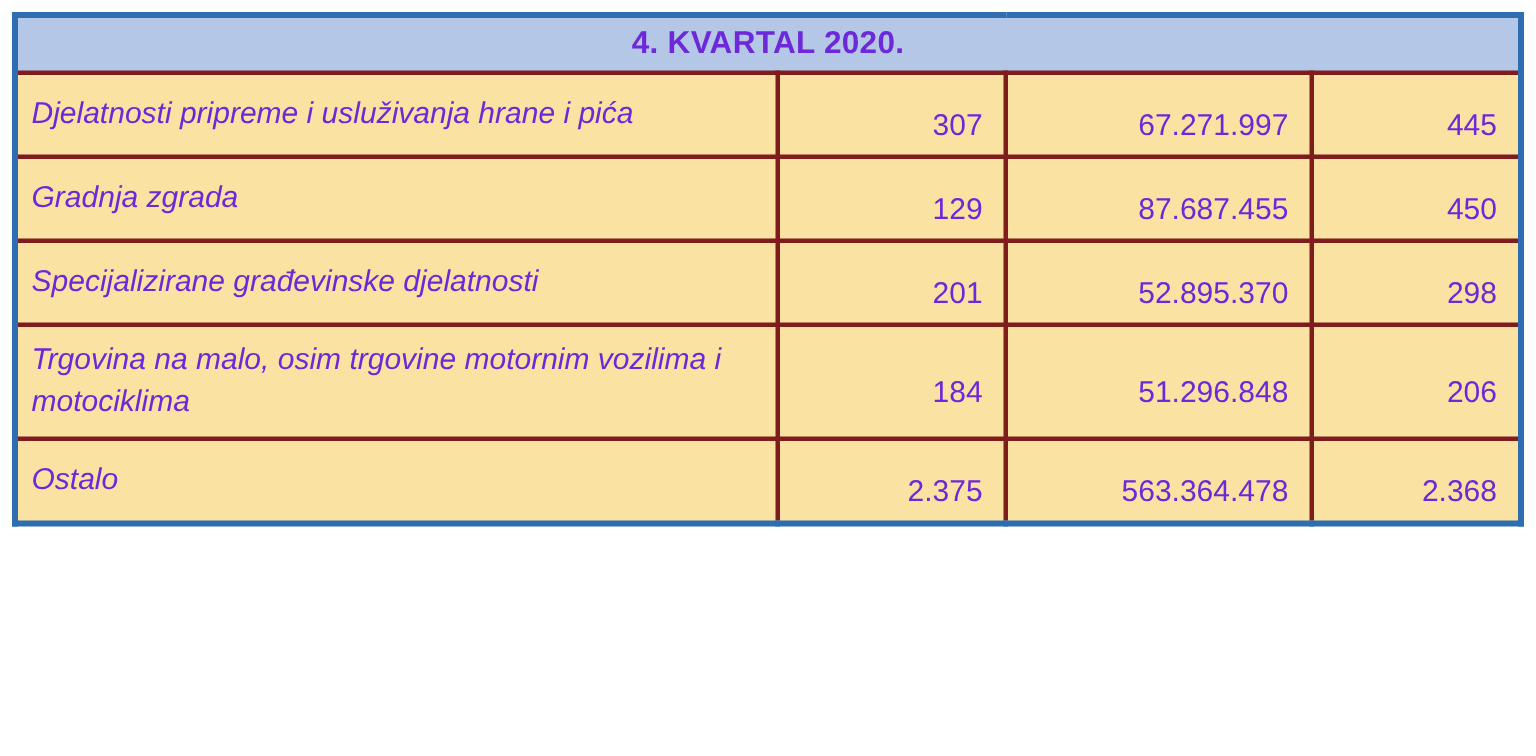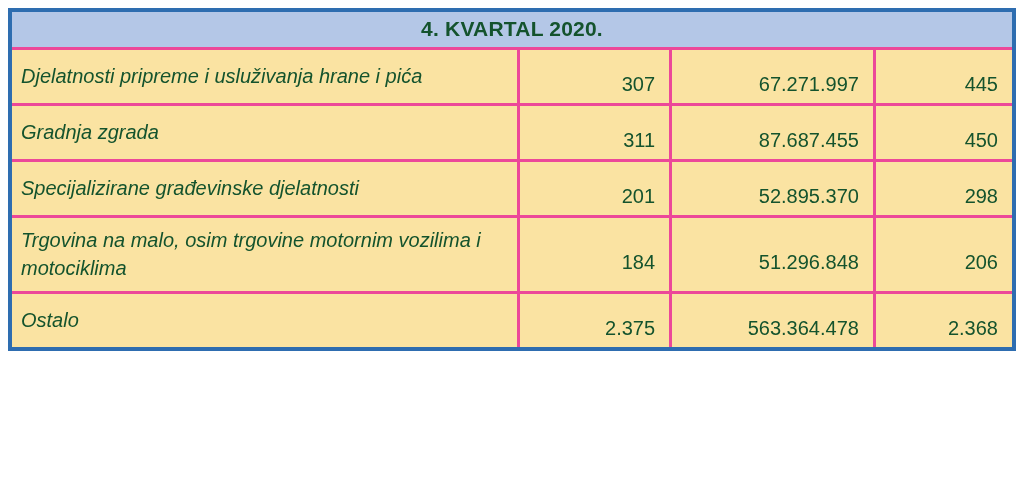--- a/index.html
+++ b/index.html
@@ -12,23 +12,23 @@
   .page { position: relative; width: 1024px; height: 504px; }
   table.qtable {
     position: absolute;
     left: 8px; top: 8px;
     width: 1008px;
     border-collapse: collapse;
     table-layout: fixed;
     border: 4px solid #2e6db0;
   }
   table.qtable td, table.qtable th {
-    border: 3px solid #ec4899;
+    border: 3px solid #7f1d1d;
     vertical-align: middle;
-    color: #14532d;
+    color: #6d28d9;
   }
   .title-cell {
     background: #b4c7e7;
     height: 38px;
     text-align: center;
     font-weight: bold;
     font-size: 21px;
     letter-spacing: 0.2px;
   }
   .head-cell {
@@ -76,21 +76,21 @@
     </thead>
     <tbody id="table-body">
         <tr class="data-row row-normal">
       <td class="cell-label">Djelatnosti pripreme i usluživanja hrane i pića</td>
       <td class="cell-num">307</td>
       <td class="cell-num">67.271.997</td>
       <td class="cell-num">445</td>
     </tr>
         <tr class="data-row row-normal">
       <td class="cell-label">Gradnja zgrada</td>
-      <td class="cell-num">311</td>
+      <td class="cell-num">129</td>
       <td class="cell-num">87.687.455</td>
       <td class="cell-num">450</td>
     </tr>
         <tr class="data-row row-normal">
       <td class="cell-label">Specijalizirane građevinske djelatnosti</td>
       <td class="cell-num">201</td>
       <td class="cell-num">52.895.370</td>
       <td class="cell-num">298</td>
     </tr>
         <tr class="data-row row-tall">

